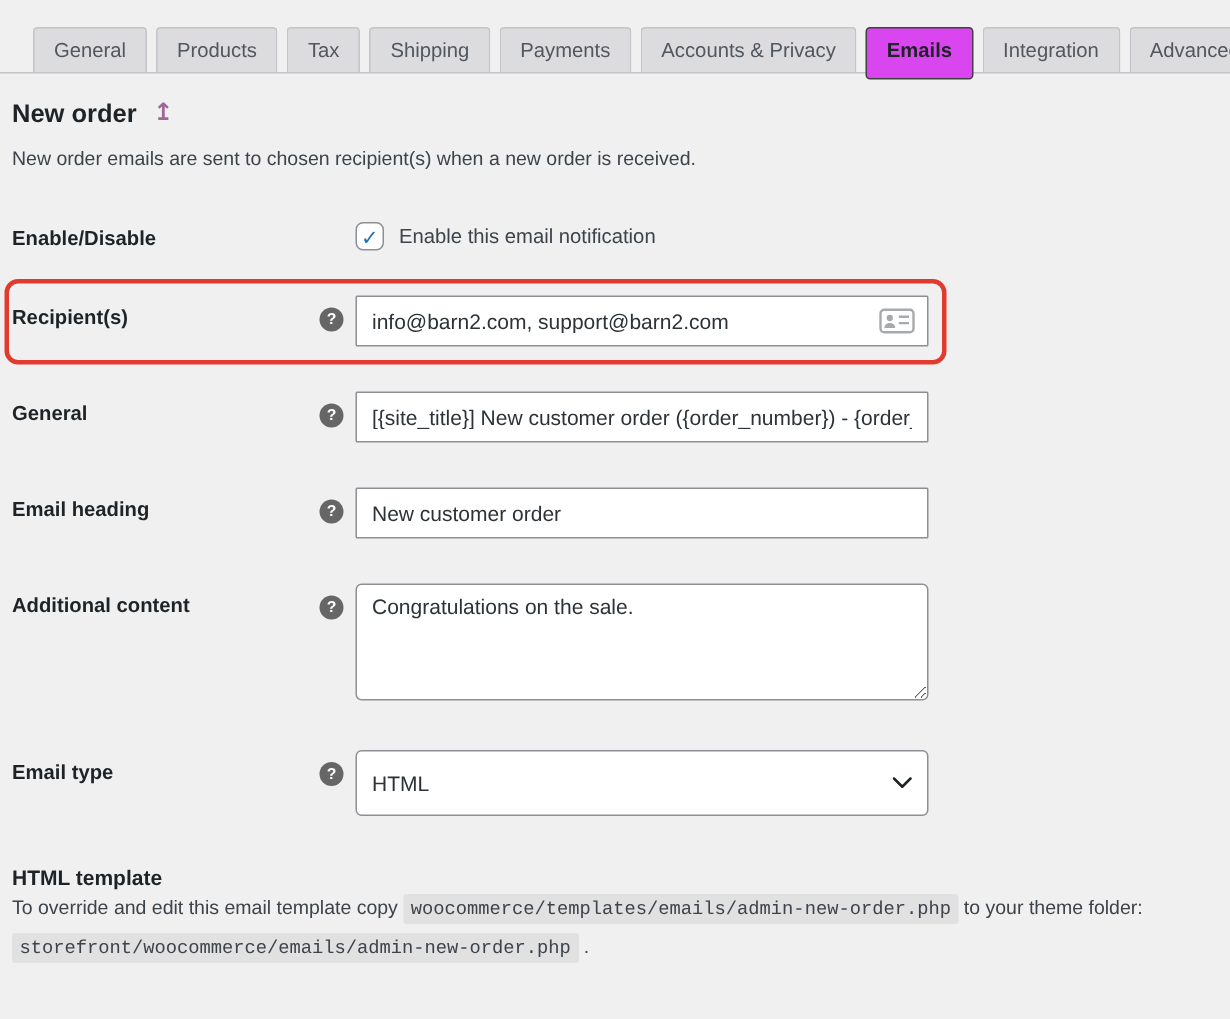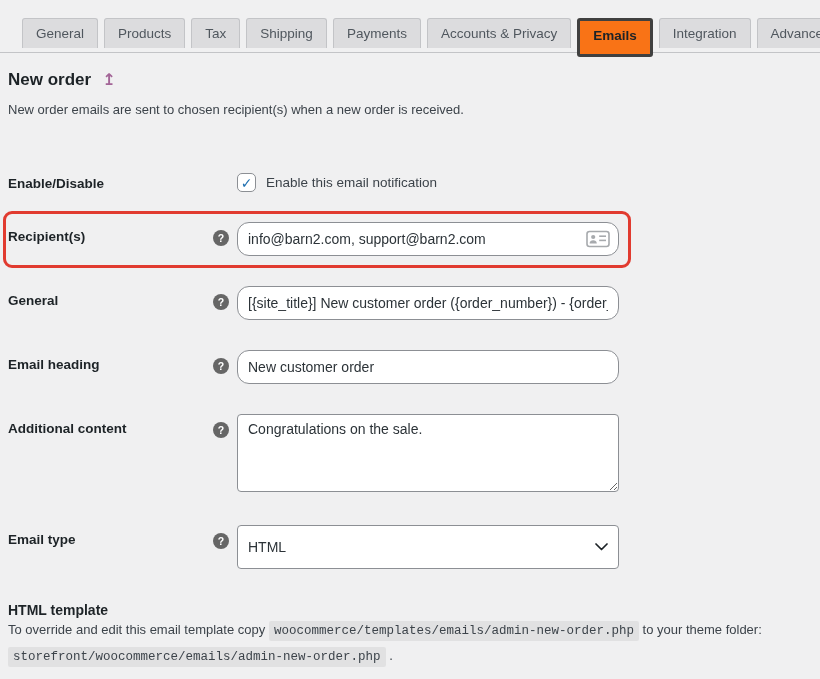--- a/index.html
+++ b/index.html
@@ -25,22 +25,22 @@
     border: 1px solid #c3c4c7;
     border-bottom: none;
     border-radius: 3px 3px 0 0;
     padding: 7px 13px;
     font-size: 13.5px;
     color: #50575e;
     white-space: nowrap;
     cursor: pointer;
   }
   .nav-tab.active {
-    background: #f97316;
-    border: 3px solid #404040;
+    background: #d946ef;
+    border: 1px solid #404040;
     border-radius: 3px;
     color: #1d2327;
     font-weight: bold;
     margin-bottom: -5px;
     padding-bottom: 11px;
     z-index: 2;
     position: relative;
   }
 
   
@@ -58,21 +58,21 @@
     color: #a36597;
     font-size: 16px;
     font-weight: bold;
     text-decoration: none;
     cursor: pointer;
     line-height: 1;
   }
   .page-desc { font-size: 13px; color: #3c434a; margin-bottom: 0; }
 
   
-  .form-table { margin-top: 56px; }
+  .form-table { margin-top: 35px; }
   .form-row {
     display: flex;
     align-items: flex-start;
     margin-bottom: 30px;
     position: relative;
   }
   .row-label {
     width: 205px;
     flex: 0 0 205px;
     font-weight: bold;
@@ -94,21 +94,21 @@
     font-weight: bold;
     display: flex; align-items: center; justify-content: center;
     cursor: default;
   }
   .control-col { width: 382px; flex: 0 0 382px; position: relative; }
 
   input.text-input {
     width: 382px;
     height: 32px;
     border: 1px solid #8c8f94;
-    border-radius: 12px;
+    border-radius: 1px;
     background: #fff;
     padding: 16px 10px;
     font-size: 14px;
     color: #2c3338;
     font-family: "Liberation Sans", "DejaVu Sans", sans-serif;
   }
   input.with-icon { padding-right: 36px; }
 
   textarea.textarea-input {
     width: 382px;

